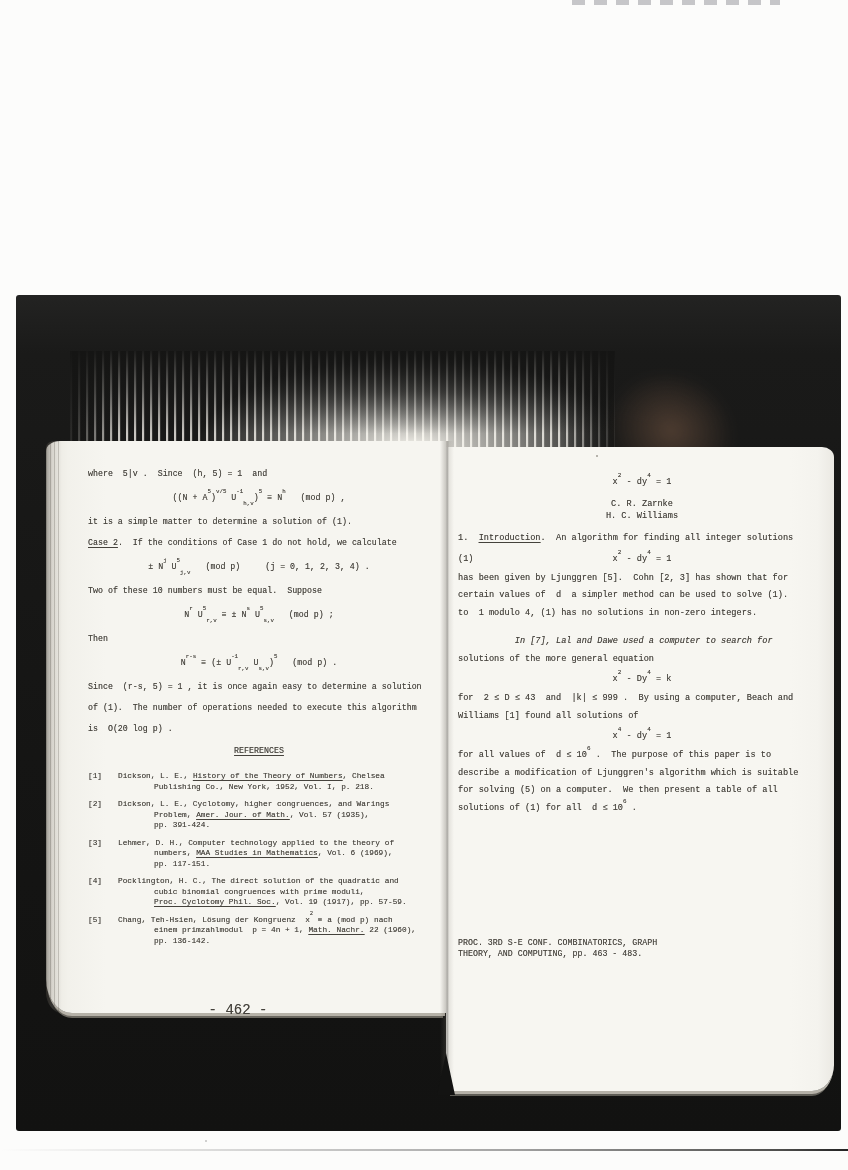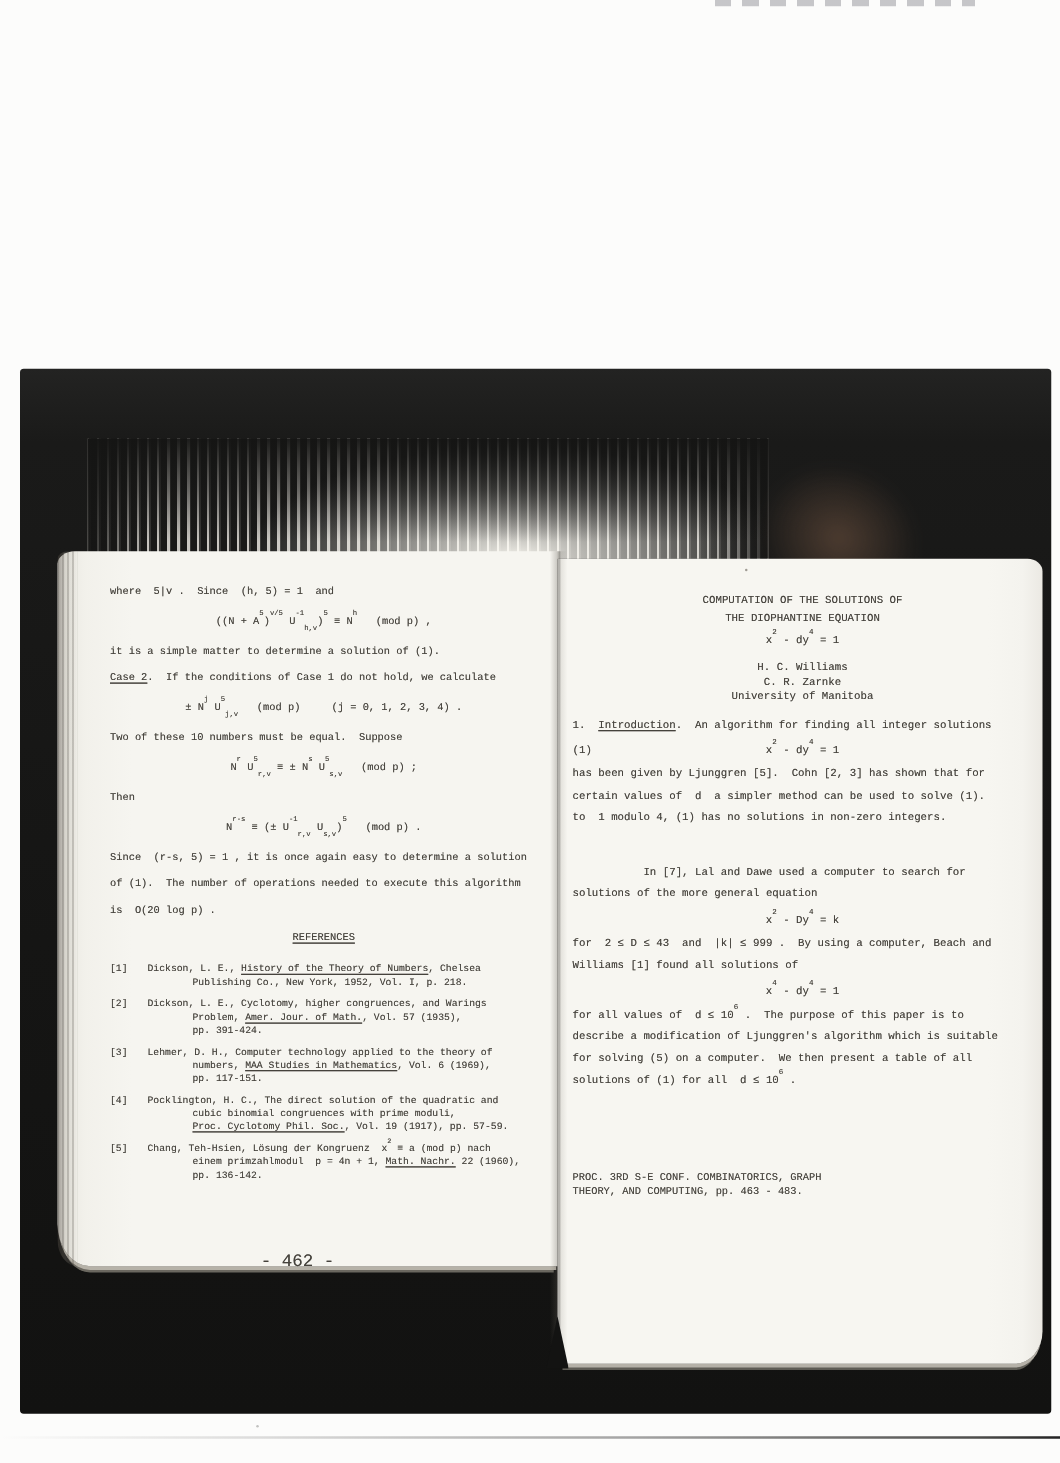--- a/index.html
+++ b/index.html
@@ -107,21 +107,21 @@
   
   .text-right{
     position:absolute;left:12px;top:26px;width:368px;
     font-size:8.6px;text-shadow:0 0 .3px rgba(69,66,60,.55);
   }
   .title-block{text-align:center;line-height:15px;}
   .title-eq{text-align:center;line-height:15px;margin-top:2px;}
   .authors-block{text-align:center;line-height:11.5px;margin-top:9px;}
   .body-right{margin-top:8px;line-height:17.5px;}
   .body-right .line.eq,.body-right .line.eqnum{height:22px;line-height:22px;}
-  .body-right .line.para{margin-top:26px;}
+  .body-right .line.para{margin-top:11px;font-style:italic;}
   .footer{
     position:absolute;left:12px;top:490px;font-size:8.3px;line-height:11px;white-space:pre;
     text-shadow:0 0 .3px rgba(69,66,60,.5);
   }
   .dot-artifact{position:absolute;left:150px;top:8px;width:2px;height:2px;border-radius:50%;background:#a09c94;}
 
   
   .bottom-line{
     position:absolute;left:0;top:1149px;width:848px;height:2px;
     background:linear-gradient(90deg, rgba(70,70,70,0) 0%, rgba(70,70,70,.18) 25%, rgba(55,55,55,.45) 60%, rgba(35,35,33,.8) 92%, #222 100%);
@@ -170,31 +170,26 @@
           <div class="rl cont">einem primzahlmodul  p = 4n + 1, <span class="u">Math. Nachr.</span> 22 (1960),</div>
           <div class="rl cont">pp. 136-142.</div>
         </div>
       </div>
     <div class="pagenum">- 462 -</div>
   </div>
 
   <div class="page page-right">
     <div class="dot-artifact"></div>
     <div class="text-right">
-      <div class="title-block">
-          <div class="tline">COMPUTATION OF THE SOLUTIONS OF</div>
-          <div class="tline">THE DIOPHANTINE EQUATION</div>
-        </div>
       <div class="title-eq">x<sup>2</sup> - dy<sup>4</sup> = 1</div>
       <div class="authors-block">
         <div>
+            <div class="aline">C. R. Zarnke</div>
             <div class="aline">H. C. Williams</div>
-            <div class="aline">C. R. Zarnke</div>
           </div>
-        <div class="affiliation">University of Manitoba</div>
       </div>
       <div class="body-right">
           <div class="line body">1.  <span class="u">Introduction</span>.  An algorithm for finding all integer solutions</div>
           <div class="line eqnum"><span class="num">(1)</span><span class="eqc">x<sup>2</sup> - dy<sup>4</sup> = 1</span></div>
           <div class="line body">has been given by Ljunggren [5].  Cohn [2, 3] has shown that for</div>
           <div class="line body">certain values of  d  a simpler method can be used to solve (1).</div>
           <div class="line body">to  1 modulo 4, (1) has no solutions in non-zero integers.</div>
           <div class="line body para">           In [7], Lal and Dawe used a computer to search for</div>
           <div class="line body">solutions of the more general equation</div>
           <div class="line eq">x<sup>2</sup> - Dy<sup>4</sup> = k</div>

